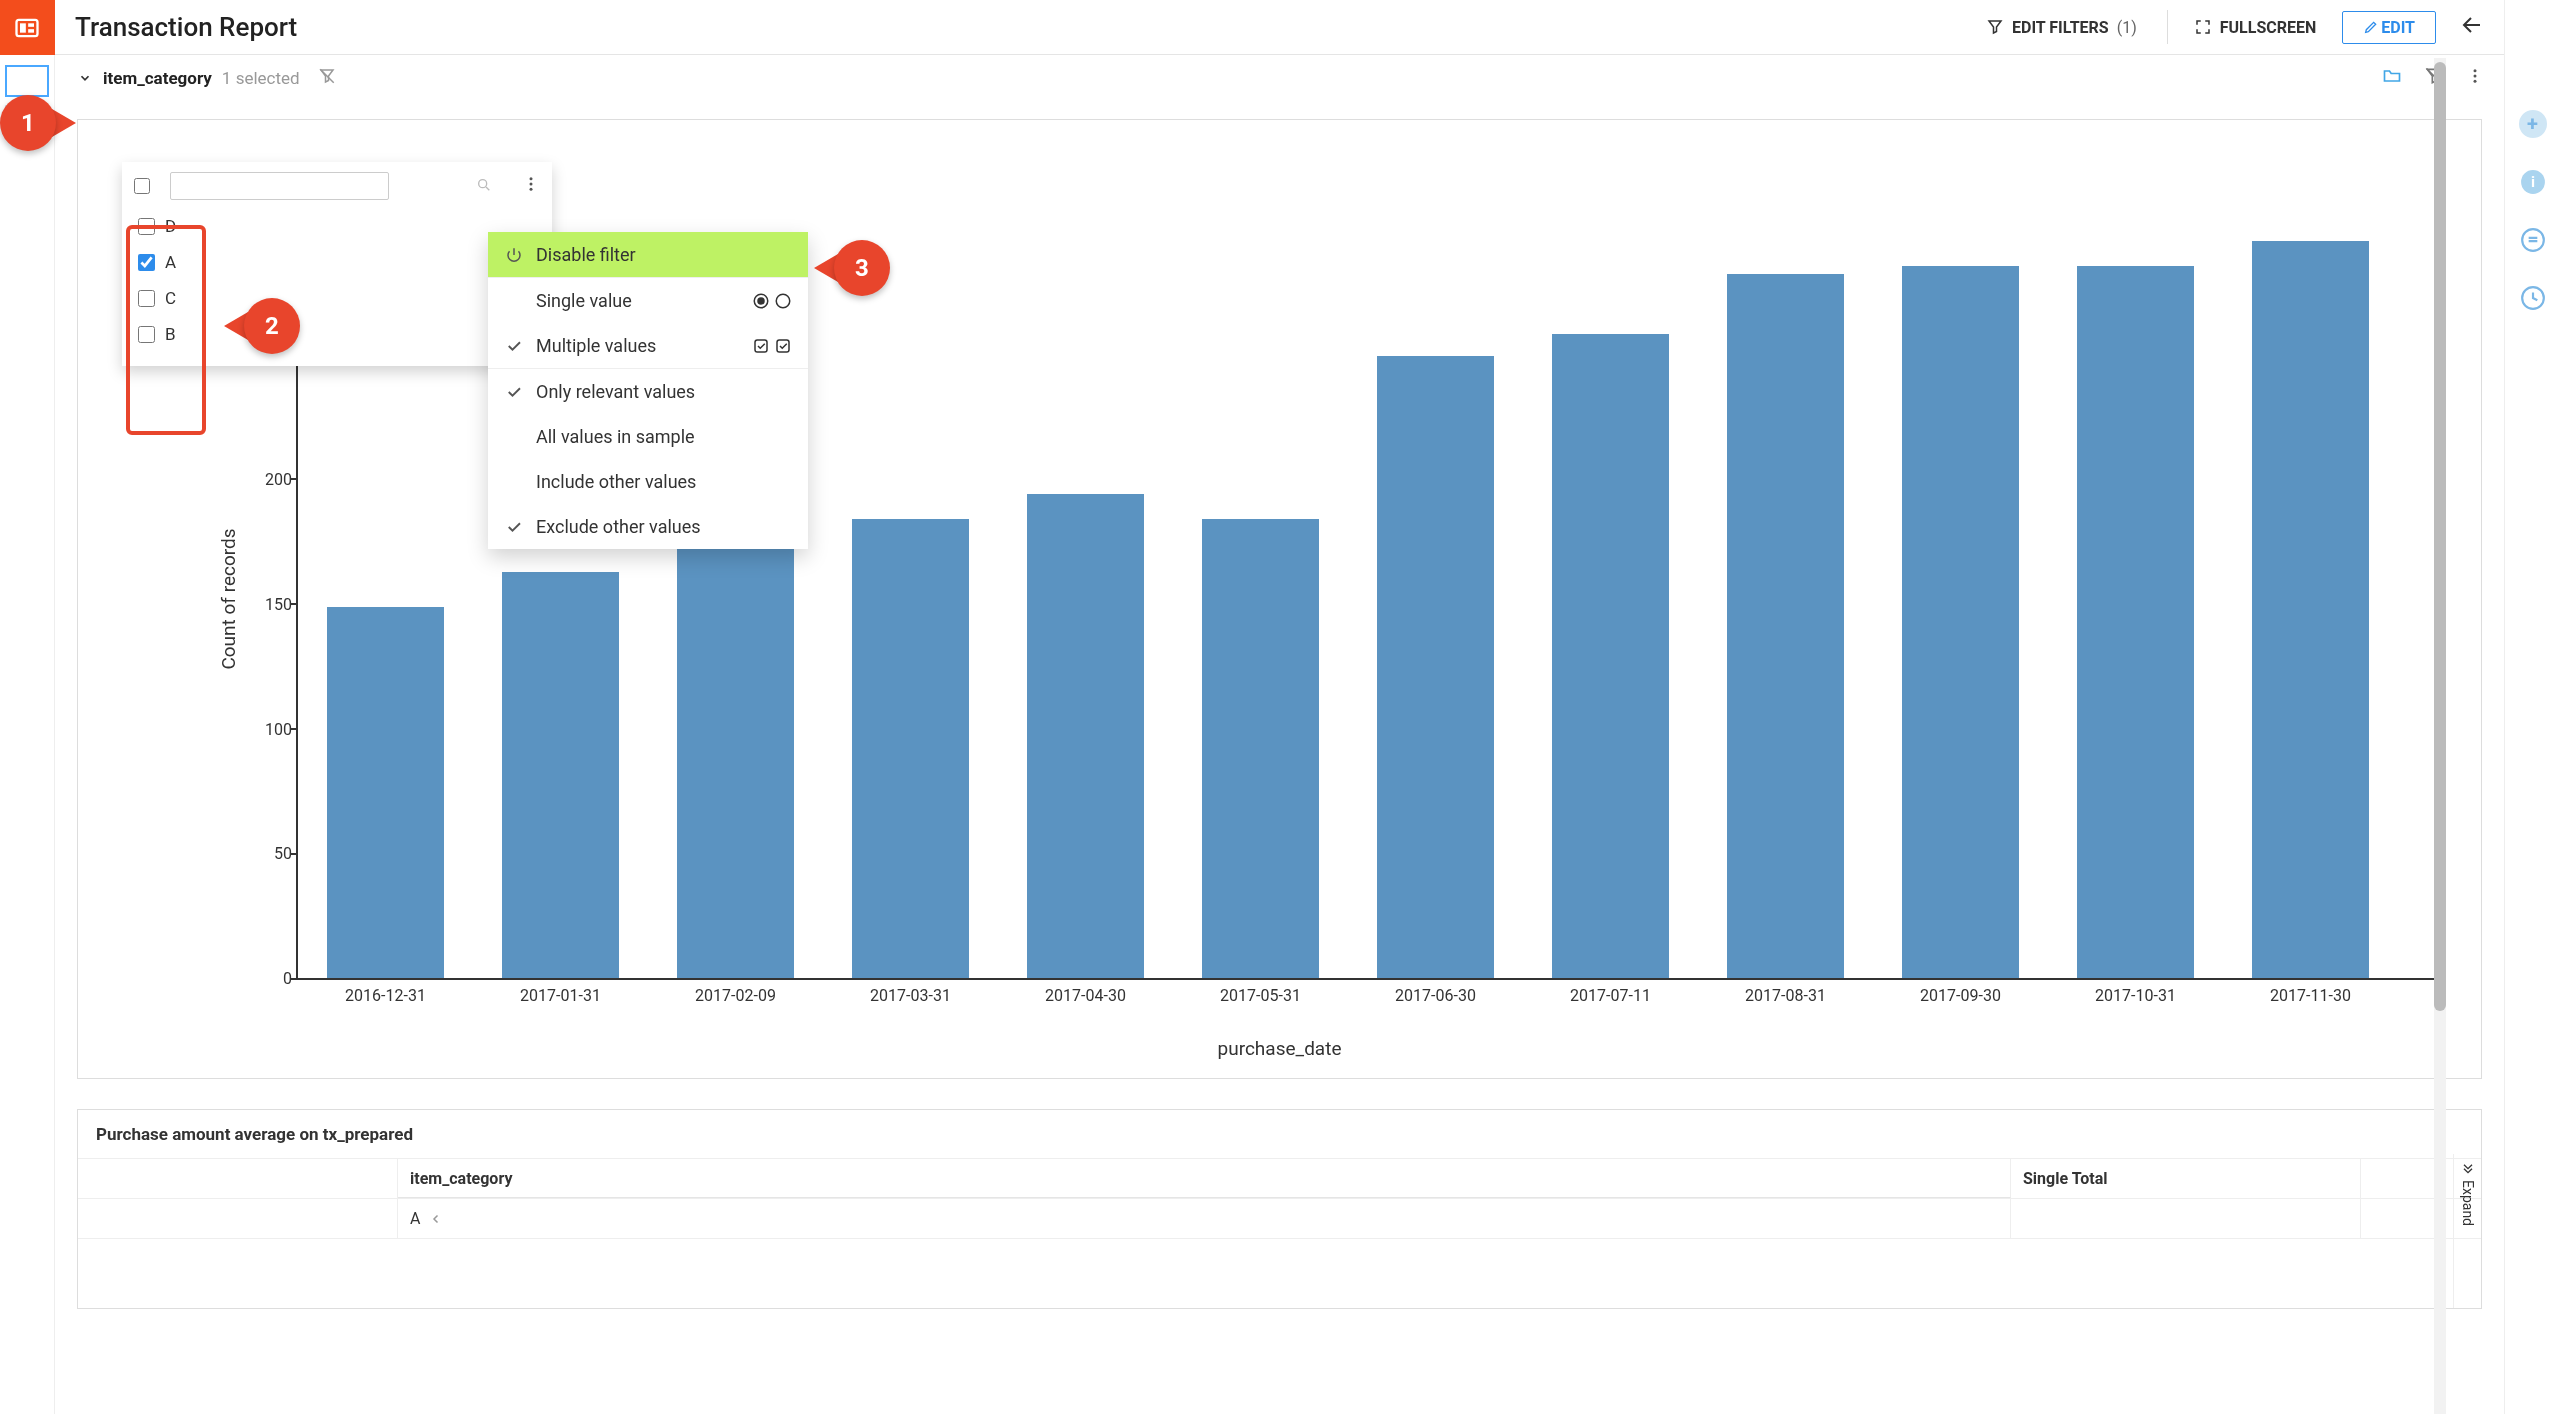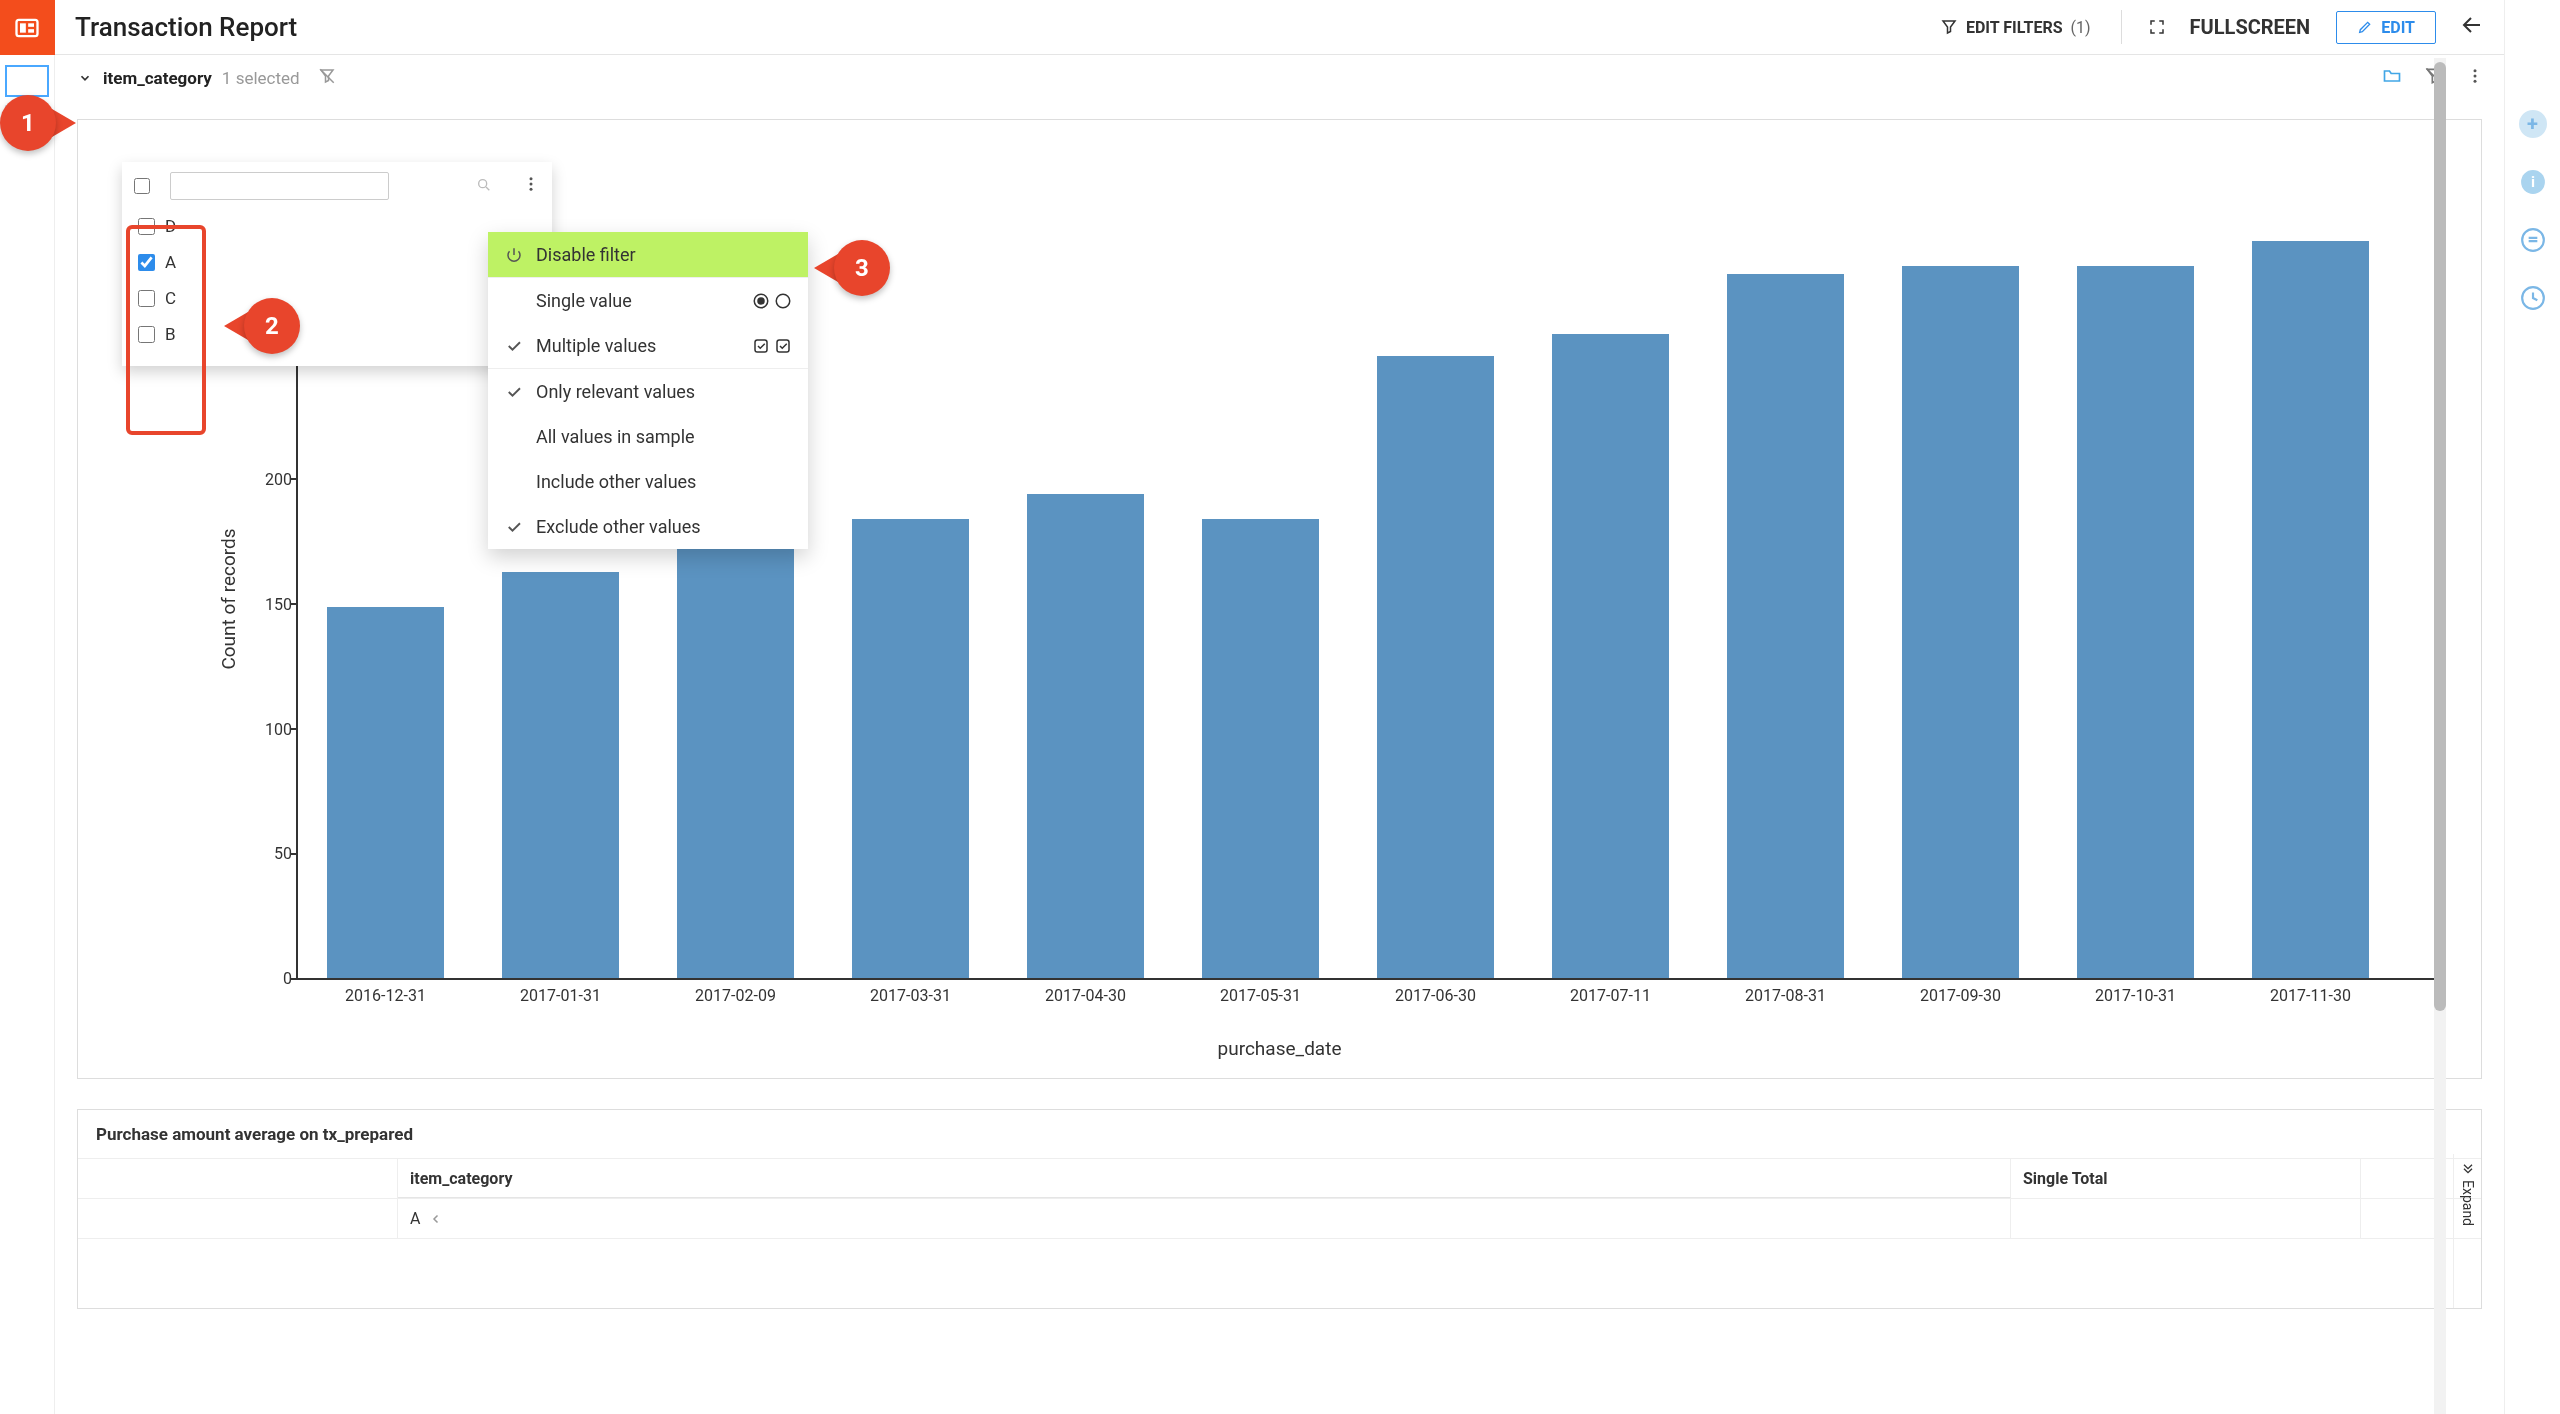--- a/index.html
+++ b/index.html
@@ -73,31 +73,31 @@
   font-weight: 700;
   color: #333;
   cursor: pointer;
   padding: 0 20px;
 }
 .filter-count { font-weight: 400; color: #666; }
 .vsep { width: 1px; height: 34px; background: #ddd; margin: 0 10px; }
 .fullscreen-btn {
   display: flex;
   align-items: center;
-  gap: 24px;
-  font-size: 20px;
+  gap: 8px;
+  font-size: 16px;
   font-weight: 700;
   color: #333;
   cursor: pointer;
   padding: 0 16px;
 }
 .edit-btn {
   display: flex;
   align-items: center;
-  gap: 8px;
+  gap: 2px;
   font-size: 16px;
   font-weight: 700;
   color: #2d8ceb;
   border: 1.5px solid #2d8ceb;
   padding: 6px 20px;
   border-radius: 2px;
   cursor: pointer;
   margin-left: 10px;
 }
 .back-arrow {

